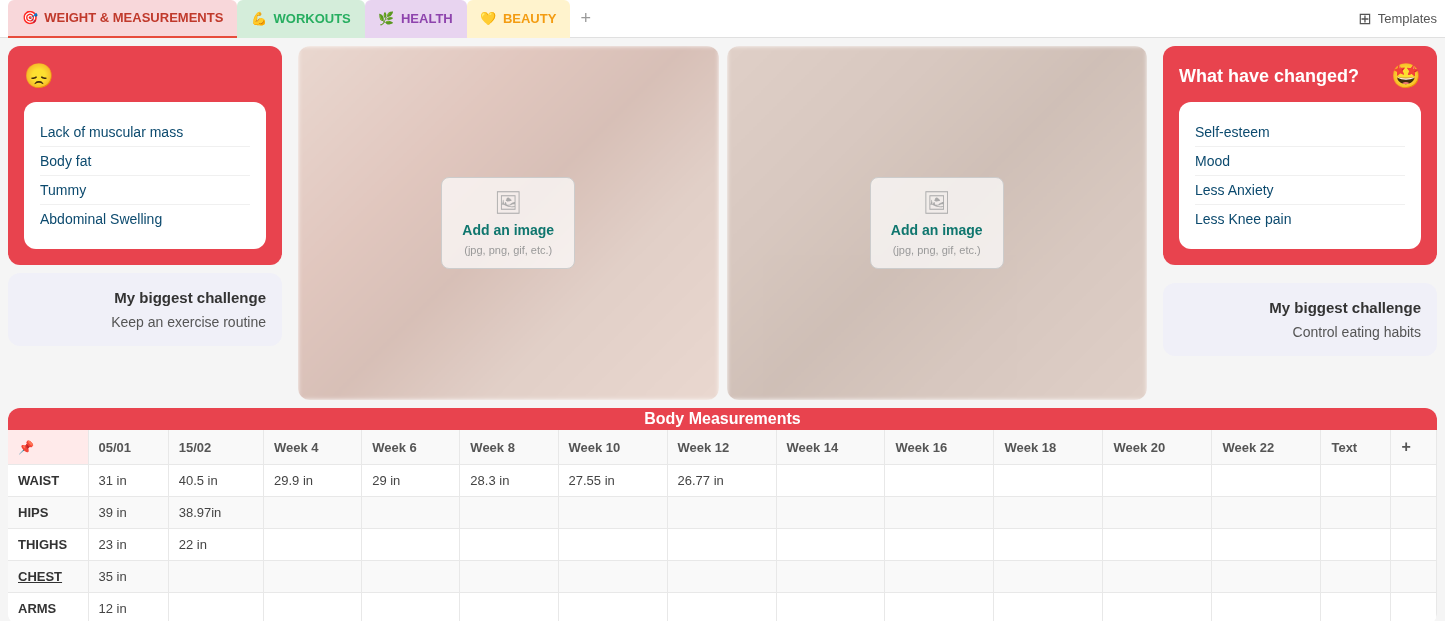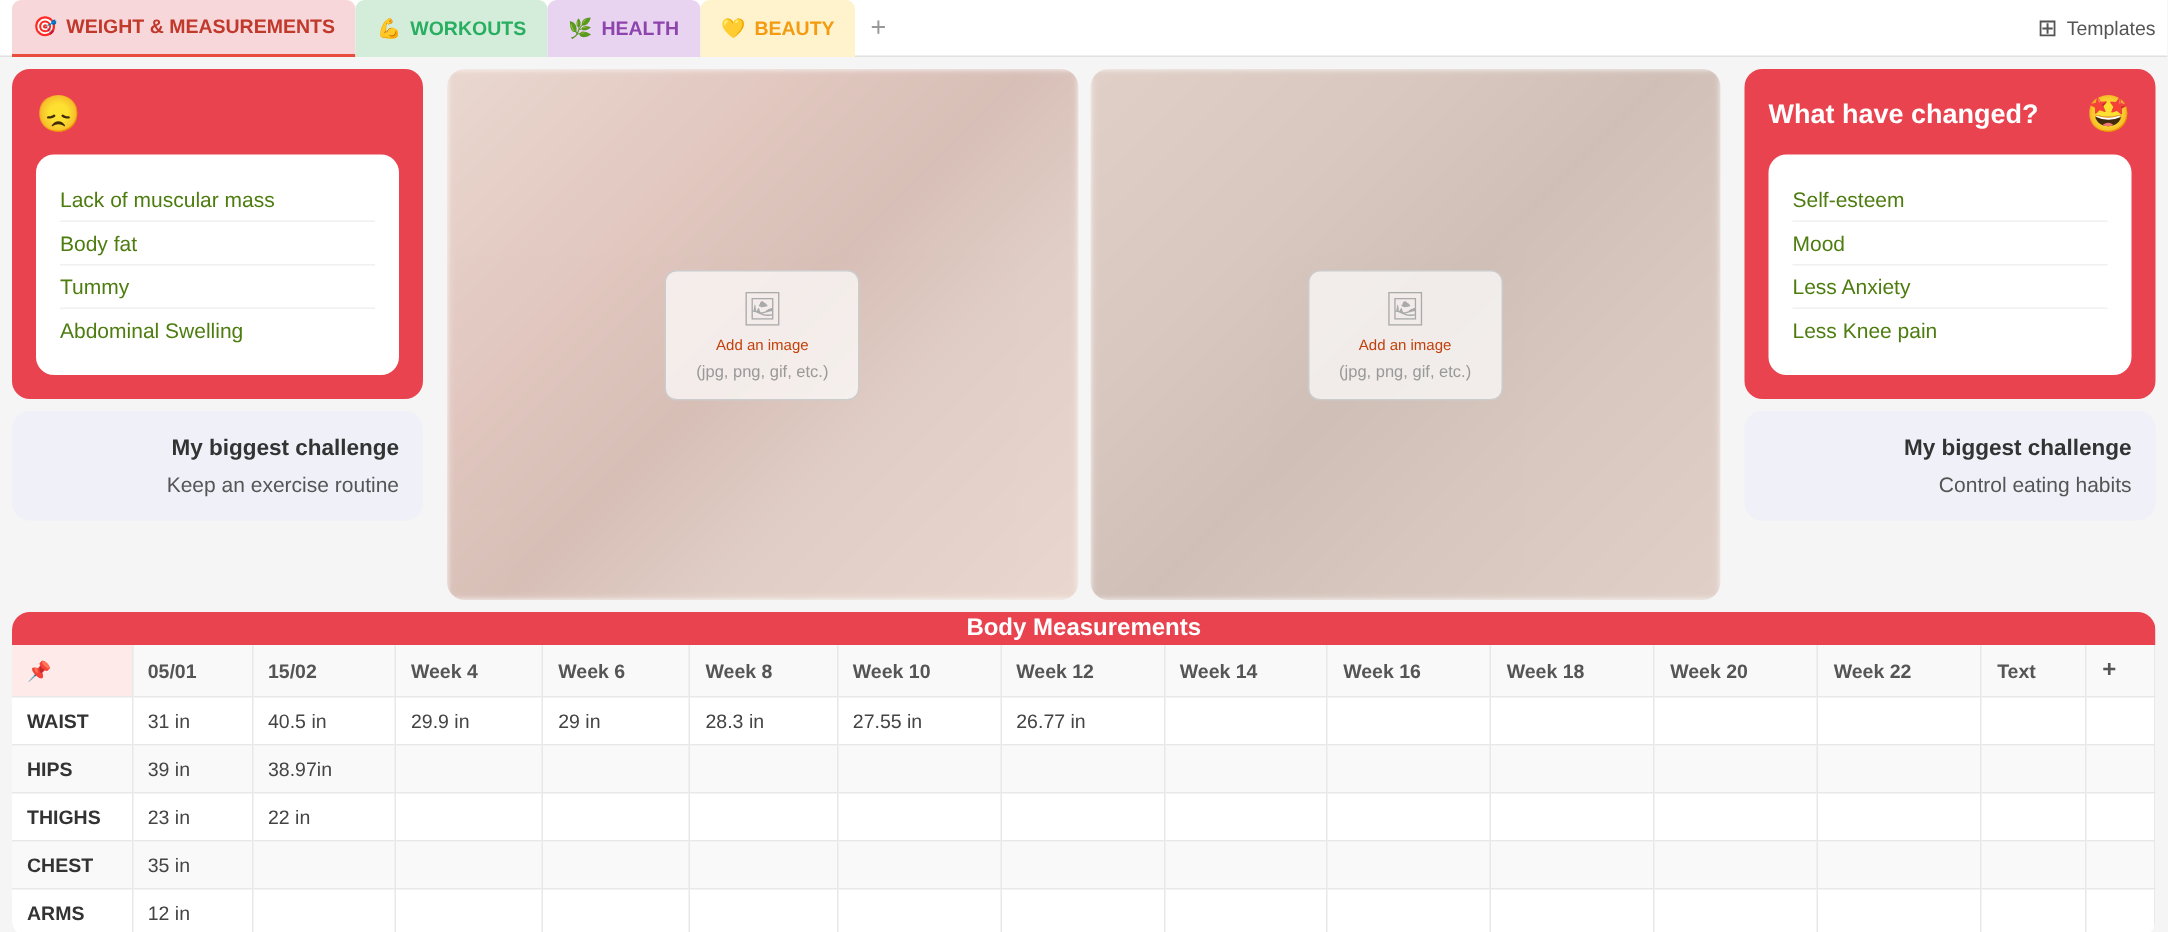--- a/index.html
+++ b/index.html
@@ -74,21 +74,21 @@
       margin-bottom: 12px;
     }
     .card-red-header .emoji { font-size: 24px; }
     .card-white {
       background: #fff;
       border-radius: 12px;
       padding: 16px;
     }
     .card-white .list-item {
       padding: 6px 0;
-      color: #4d7c0f;
+      color: #0c4a6e;
       font-size: 14px;
       border-bottom: 1px solid #f0f0f0;
     }
     .card-white .list-item:last-child { border-bottom: none; }
     .card-challenge {
       background: #f0f0f8;
       border-radius: 12px;
       padding: 16px;
       text-align: right;
     }
@@ -132,30 +132,30 @@
       flex-direction: column;
       align-items: center;
       gap: 6px;
       color: #888;
       background: rgba(255,255,255,0.7);
       padding: 12px 20px;
       border-radius: 8px;
       border: 1px solid #ccc;
     }
     .image-upload-icon { font-size: 22px; color: #aaa; }
-    .image-upload-text { font-size: 10px; font-weight: 400; color: #c2410c; }
+    .image-upload-text { font-size: 14px; font-weight: 700; color: #0f766e; }
     .image-upload-hint { font-size: 11px; color: #999; }
 
     
     .right-panel {
       width: 290px;
       flex-shrink: 0;
       display: flex;
       flex-direction: column;
-      gap: 8px;
+      gap: 18px;
       padding: 8px;
       background: #f5f5f5;
     }
 
     
     .measurements-section {
       background: #fff;
       border-radius: 12px;
       overflow: hidden;
       margin: 0 8px 8px 8px;
@@ -356,21 +356,21 @@
           <td></td>
           <td></td>
           <td></td>
           <td></td>
           <td></td>
           <td></td>
           <td></td>
           <td></td>
         </tr>
         <tr>
-          <td style="font-weight: 600; color: rgb(51, 51, 51);">CHEST</td>
+          <td style="font-weight: 600; color: rgb(51, 51, 51); text-decoration: underline;">CHEST</td>
           <td>35 in</td>
           <td></td>
           <td></td>
           <td></td>
           <td></td>
           <td></td>
           <td></td>
           <td></td>
           <td></td>
           <td></td>

